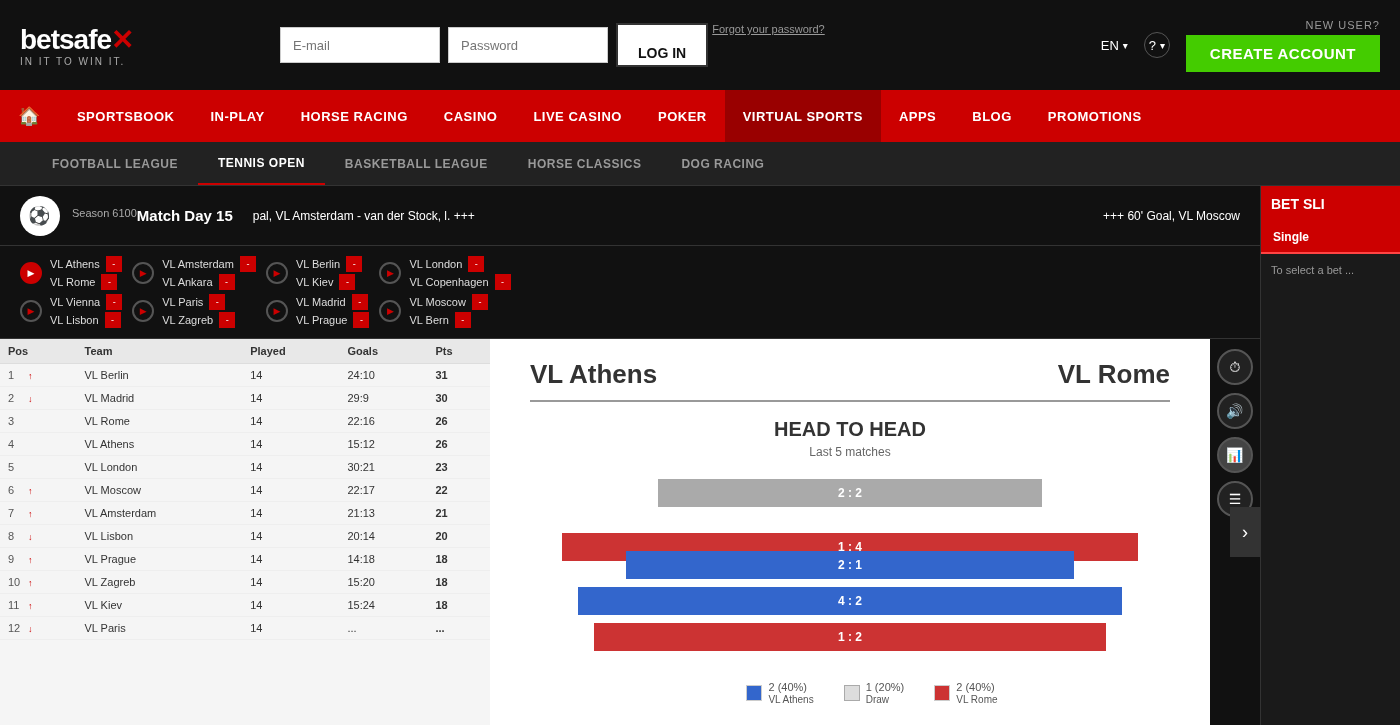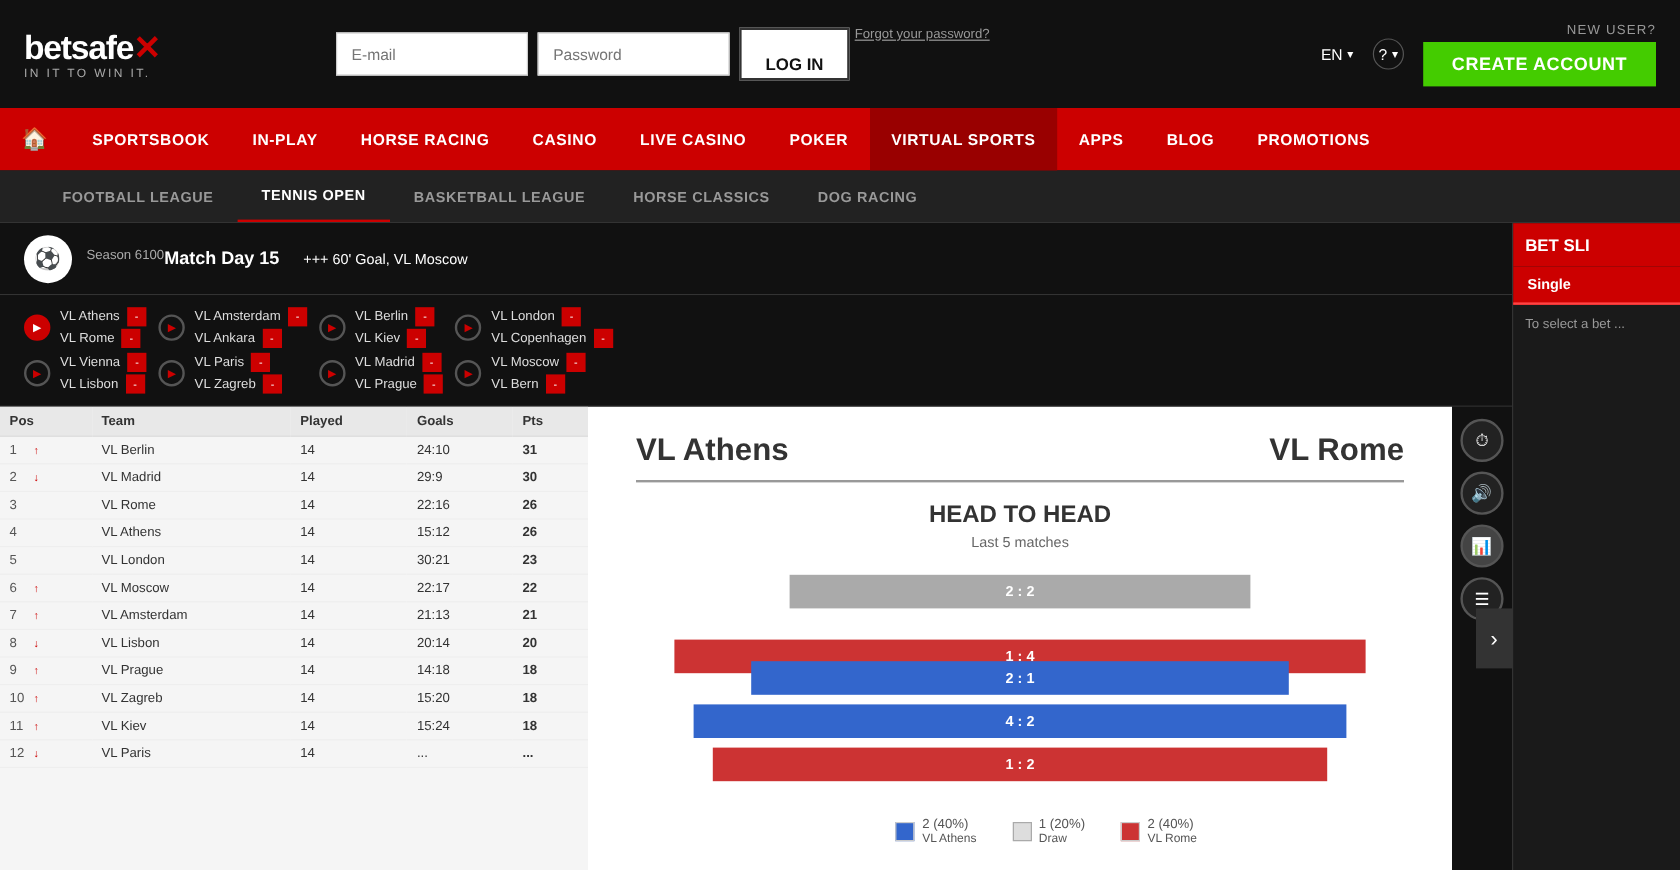--- a/index.html
+++ b/index.html
@@ -522,20 +522,21 @@
   <div class="main-content">
 
     <div class="ticker-bar">
       <div class="ticker-left">
         <div class="ticker-logo">⚽</div>
         <div class="ticker-info">
           <div class="ticker-season">Season 6100</div>
           <div class="ticker-matchday">Match Day 15</div>
         </div>
       </div>
+      <div class="ticker-scroll">pal, VL Amsterdam - van der Stock, l. +++</div>
       <div class="ticker-right">+++ 60' Goal, VL Moscow</div>
     </div>
 
     <div class="match-grid">
 
       <div class="match-group">
         <div class="match-pair">
           <div class="play-icon" style="background:#cc0000; border-color:#cc0000; color:#fff;">▶</div>
           <div class="match-teams">
             <div class="match-team">

